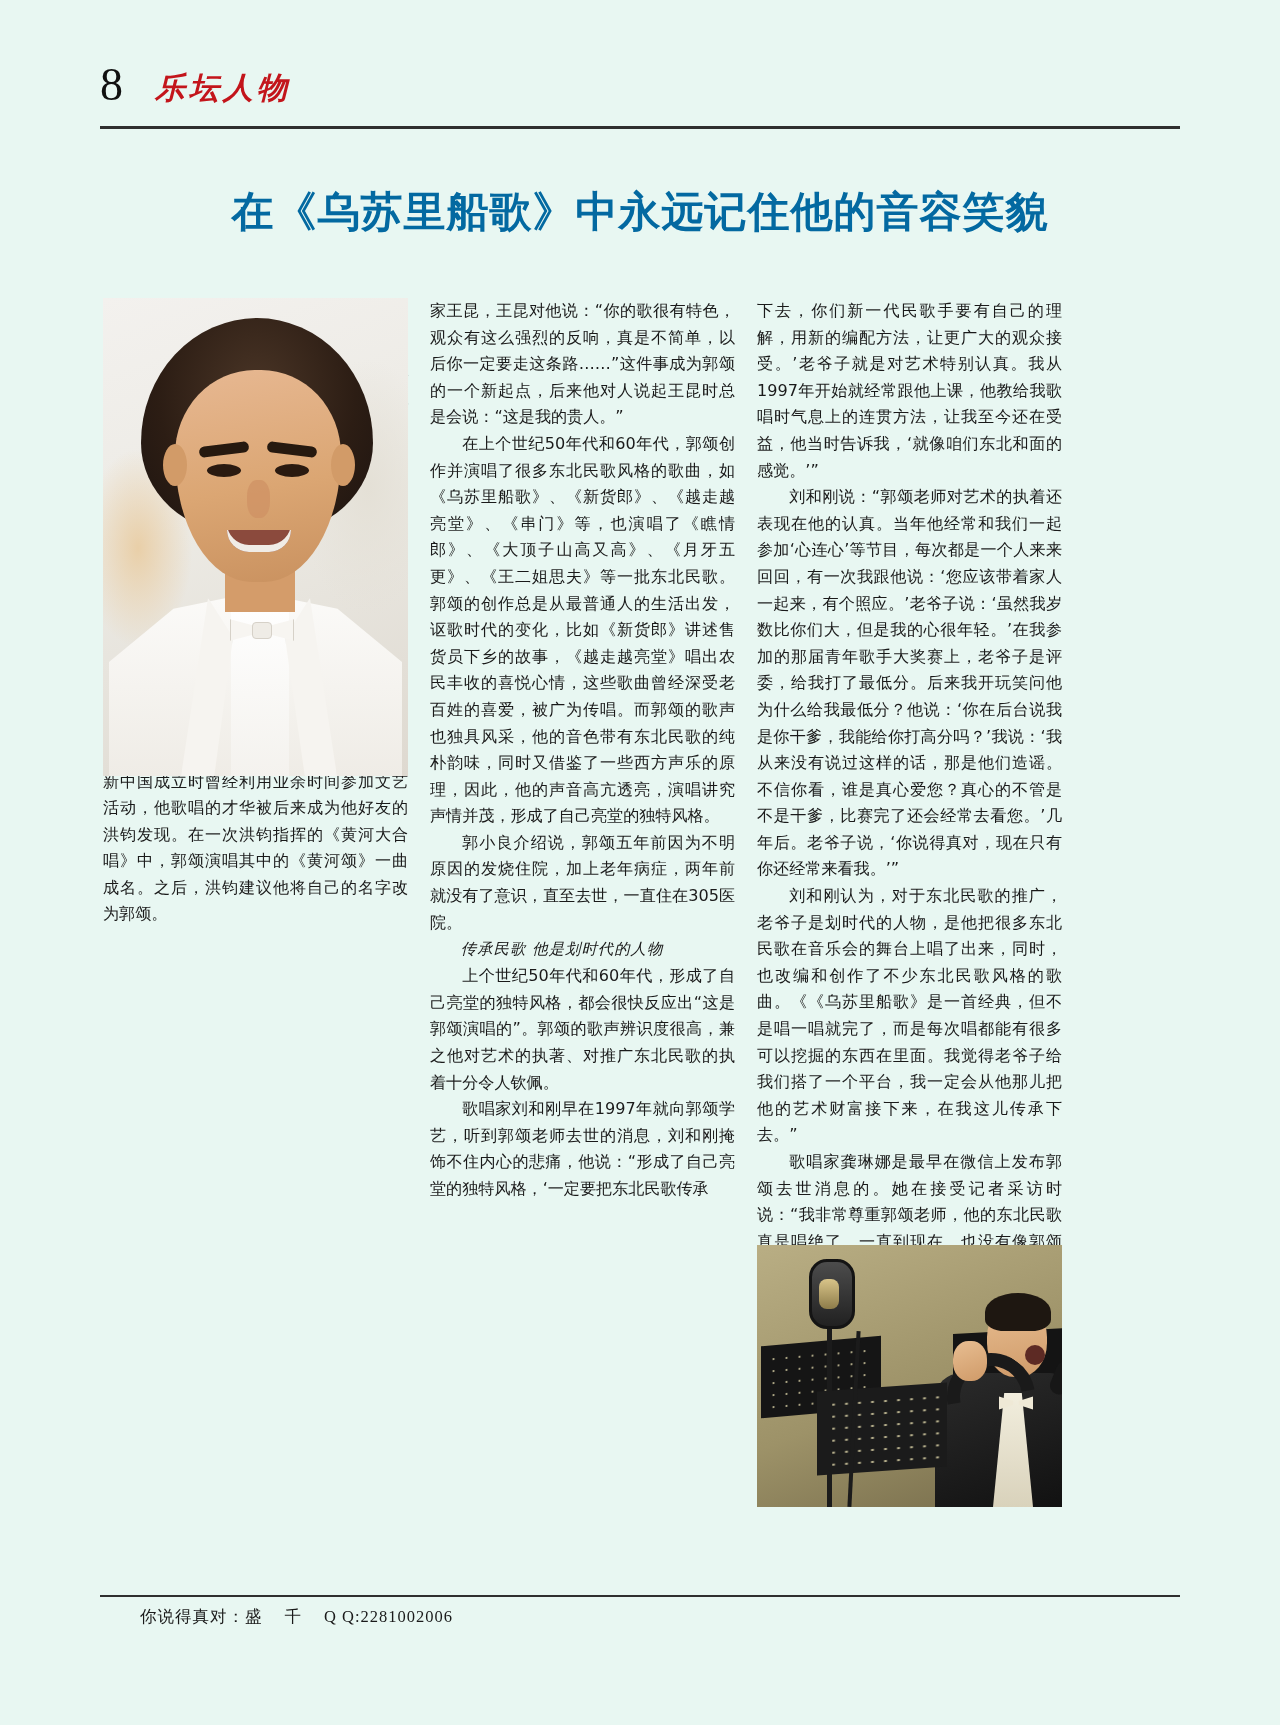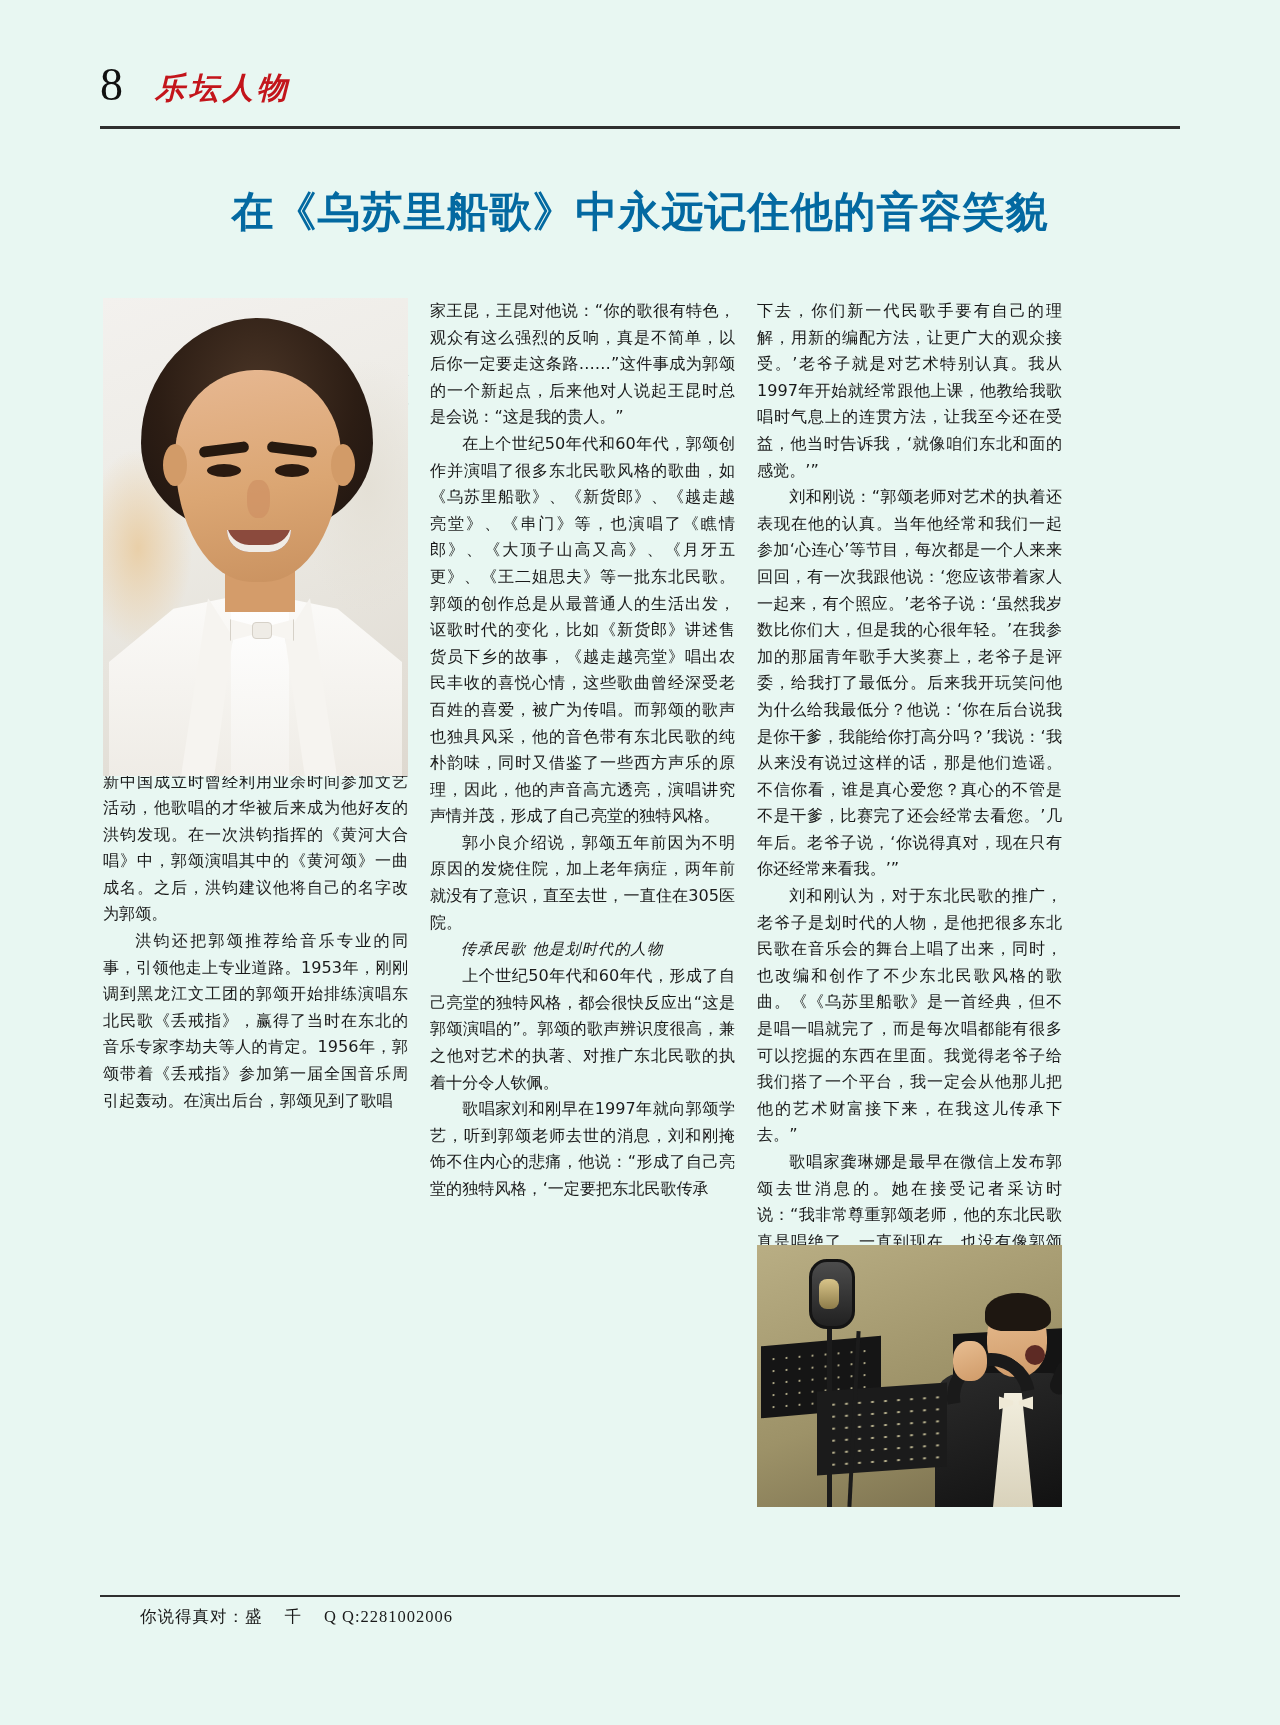--- a/index.html
+++ b/index.html
@@ -229,21 +229,20 @@
         <div class="pt-nose"></div>
         <div class="pt-mouth"></div>
       </div>
 
       <div style="height:18px"></div>
 
       <p class="lead">“乌苏里江来长又长，蓝蓝的江水起波浪……”每当听到这首优美的《乌苏里船歌》，人们就会想到歌唱家郭颂，他那质朴独特的歌声曾经深深印在几代音乐爱好者的脑海。《乌苏里船歌》、《新货郎》、《丢戒指》、《越走越亮堂》等等歌曲，带着浓郁的泥土的芬芳。</p>
       <p>如今，这优美的歌声留在了人间，而歌唱家郭颂则于5月19日早晨5点45分因病医治无效在北京305医院去世，享年85岁。</p>
       <p class="sub">推广东北民歌第一人</p>
       <p>郭颂战乱时代出生在辽宁沈阳，家庭虽贫苦，但父亲喜欢吹箫，哥哥喜欢唱戏，他从小在这样的家庭环境长大，接受了音乐的启蒙。郭颂原名叫郭增发，他在新中国成立时曾经利用业余时间参加文艺活动，他歌唱的才华被后来成为他好友的洪钧发现。在一次洪钧指挥的《黄河大合唱》中，郭颂演唱其中的《黄河颂》一曲成名。之后，洪钧建议他将自己的名字改为郭颂。</p>
-      <p>洪钧还把郭颂推荐给音乐专业的同事，引领他走上专业道路。1953年，刚刚调到黑龙江文工团的郭颂开始排练演唱东北民歌《丢戒指》，赢得了当时在东北的音乐专家李劫夫等人的肯定。1956年，郭颂带着《丢戒指》参加第一届全国音乐周引起轰动。在演出后台，郭颂见到了歌唱</p>
     </div>
 
     <div class="col col2">
       <p class="noindent">家王昆，王昆对他说：“你的歌很有特色，观众有这么强烈的反响，真是不简单，以后你一定要走这条路……”这件事成为郭颂的一个新起点，后来他对人说起王昆时总是会说：“这是我的贵人。”</p>
       <p>在上个世纪50年代和60年代，郭颂创作并演唱了很多东北民歌风格的歌曲，如《乌苏里船歌》、《新货郎》、《越走越亮堂》、《串门》等，也演唱了《瞧情郎》、《大顶子山高又高》、《月牙五更》、《王二姐思夫》等一批东北民歌。郭颂的创作总是从最普通人的生活出发，讴歌时代的变化，比如《新货郎》讲述售货员下乡的故事，《越走越亮堂》唱出农民丰收的喜悦心情，这些歌曲曾经深受老百姓的喜爱，被广为传唱。而郭颂的歌声也独具风采，他的音色带有东北民歌的纯朴韵味，同时又借鉴了一些西方声乐的原理，因此，他的声音高亢透亮，演唱讲究声情并茂，形成了自己亮堂的独特风格。</p>
       <p>郭小良介绍说，郭颂五年前因为不明原因的发烧住院，加上老年病症，两年前就没有了意识，直至去世，一直住在305医院。</p>
       <p class="sub">传承民歌 他是划时代的人物</p>
       <p>上个世纪50年代和60年代，形成了自己亮堂的独特风格，都会很快反应出“这是郭颂演唱的”。郭颂的歌声辨识度很高，兼之他对艺术的执著、对推广东北民歌的执着十分令人钦佩。</p>
       <p>歌唱家刘和刚早在1997年就向郭颂学艺，听到郭颂老师去世的消息，刘和刚掩饰不住内心的悲痛，他说：“形成了自己亮堂的独特风格，‘一定要把东北民歌传承</p>
     </div>

